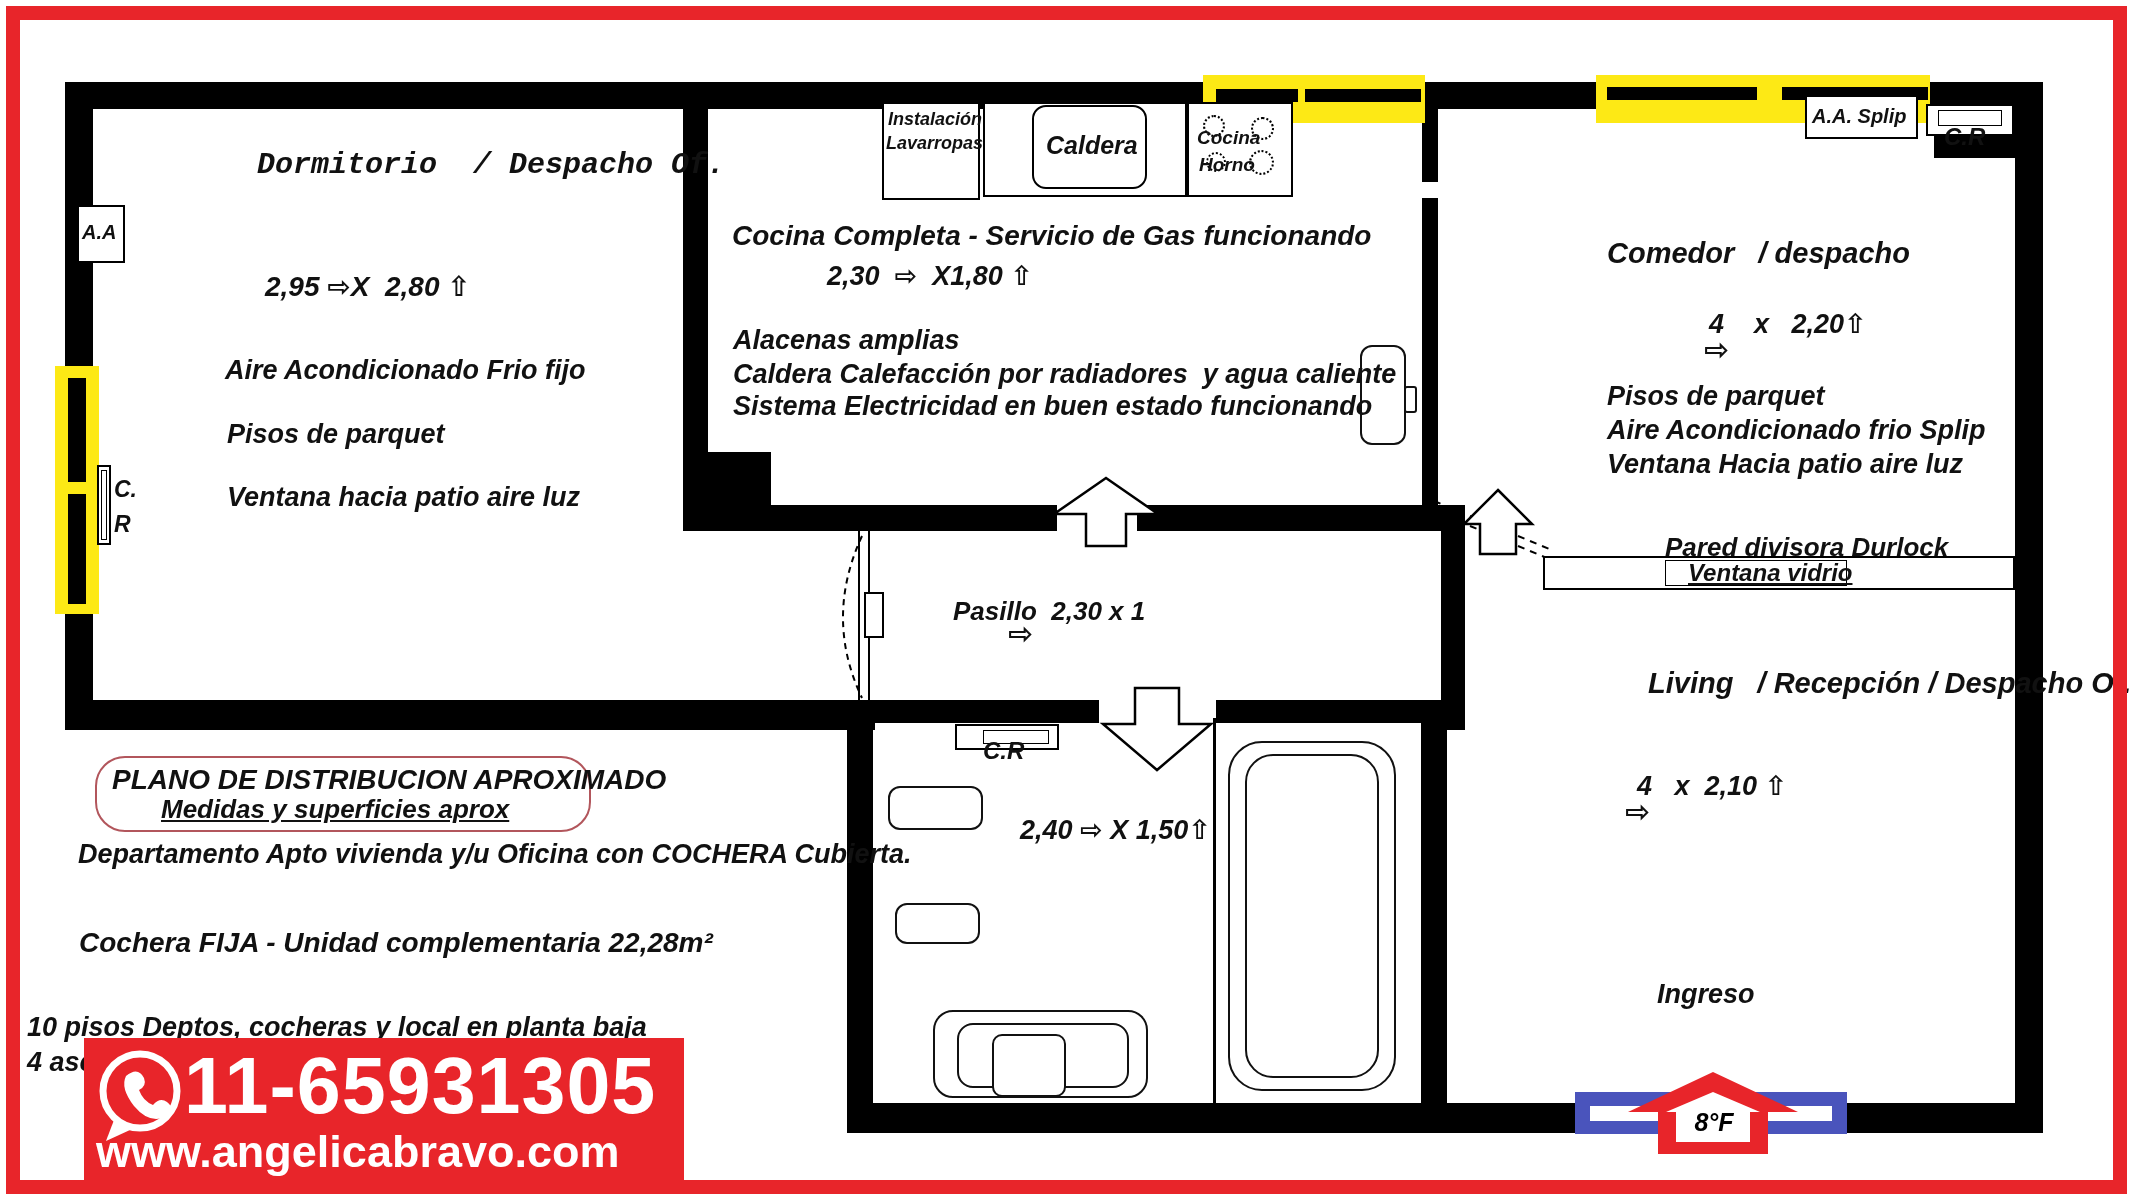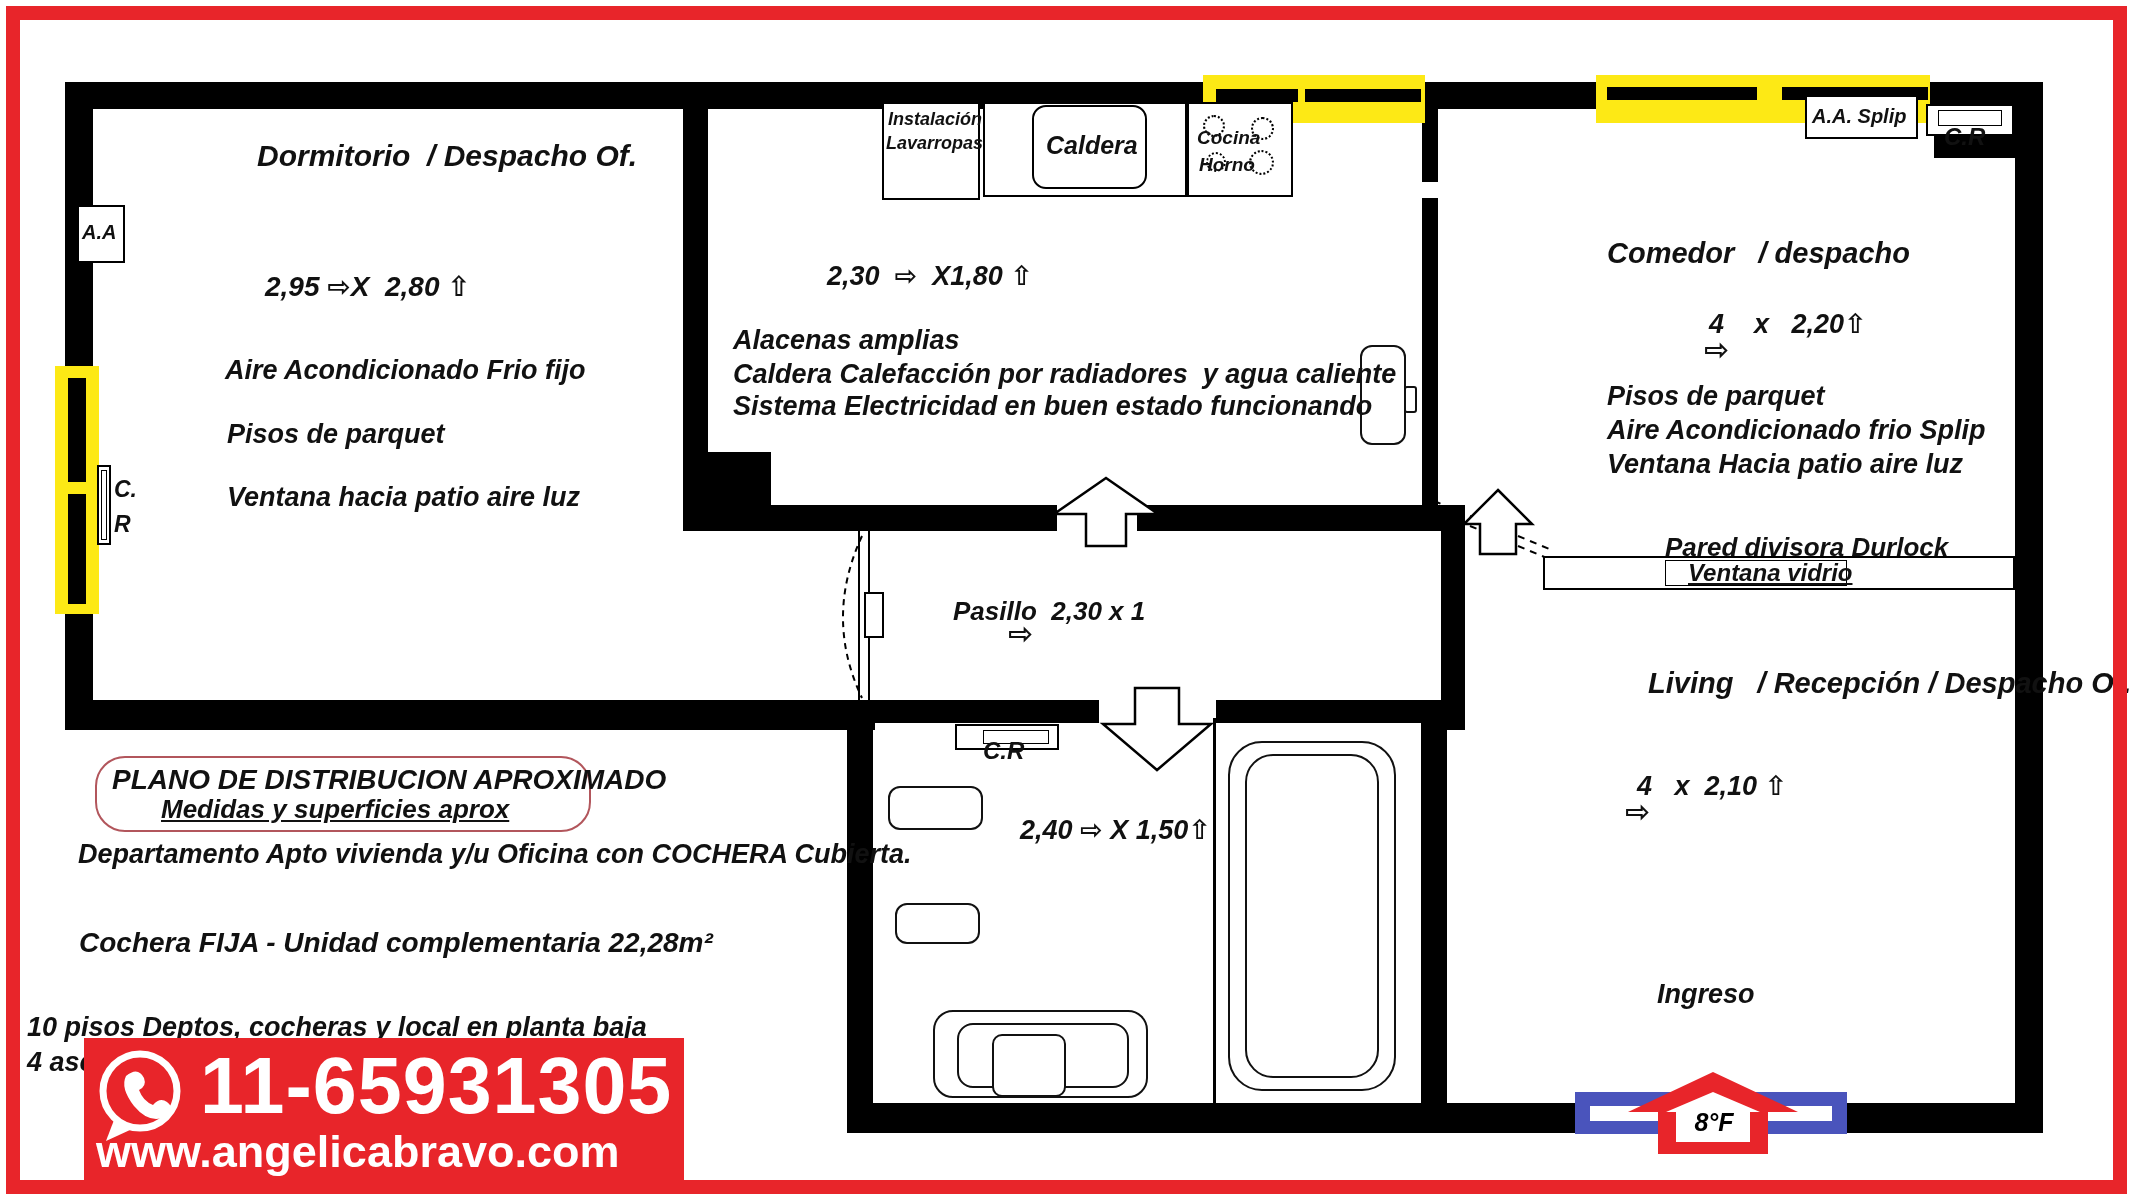--- a/index.html
+++ b/index.html
@@ -15,21 +15,21 @@
   .circ{position:absolute;background:#fff;border:2px dotted #000;border-radius:50%;box-sizing:border-box;}
   .t{position:absolute;font-style:italic;white-space:pre;line-height:1.05;}
   .w6{font-weight:600;} .w7{font-weight:700;}
   .s18{font-size:18px;} .s19{font-size:19px;} .s20{font-size:20px;} .s23{font-size:23px;}
   .s24{font-size:24px;} .s25{font-size:25px;} .s26{font-size:26px;} .s27{font-size:27px;}
   .s28{font-size:28px;} .s29{font-size:29px;} .s30{font-size:30px;}
   .und{text-decoration:underline;}
   .svgabs{position:absolute;}
   .planoBox{position:absolute;left:95px;top:756px;width:492px;height:72px;border:2px solid #b2565c;border-radius:30px;background:transparent;}
   .banner{position:absolute;left:84px;top:1038px;width:600px;height:146px;background:#e8252a;}
-  .bphone{position:absolute;left:184px;top:1040px;font-size:79px;font-weight:700;color:#fff;white-space:nowrap;letter-spacing:1px;margin-left:16px;}
+  .bphone{position:absolute;left:184px;top:1040px;font-size:79px;font-weight:700;color:#fff;white-space:nowrap;letter-spacing:1px;}
   .burl{position:absolute;left:96px;top:1126px;font-size:45px;font-weight:700;color:#fff;white-space:nowrap;}
   .bluedoor{position:absolute;left:1575px;top:1092px;width:272px;height:42px;background:#4a54bc;}
   .doorslot{position:absolute;left:1590px;top:1106px;width:242px;height:15px;background:#fff;}
   .unitTxt{position:absolute;left:1678px;top:1108px;width:72px;text-align:center;font-size:25px;font-weight:700;font-style:italic;color:#000;}
 </style>
 </head>
 <body>
 
 <div id="stage">
 
@@ -65,21 +65,21 @@
   <div class="winY" style="left:1596px;top:75px;width:334px;height:48px;"></div>
   <div class="dash" style="left:1607px;top:87px;width:150px;height:13px;"></div>
   <div class="dash" style="left:1782px;top:87px;width:146px;height:13px;"></div>
 
   <div class="obox" style="left:77px;top:205px;width:48px;height:58px;"></div>
   <div class="t s20 w6" style="left:82px;top:222px;">A.A</div>
   <div class="obox" style="left:97px;top:465px;width:14px;height:80px;"></div>
   <div class="obox1" style="left:101px;top:470px;width:6px;height:70px;"></div>
   <div class="t s23 w6" style="left:114px;top:477px;">C.</div>
   <div class="t s23 w6" style="left:114px;top:512px;">R</div>
-  <div class="t s30 w7" style="left:257px;top:140px;">Dormitorio  / Despacho Of.</div>
+  <div class="t s30 w7" style="left:257px;top:150px;font-family:Liberation Mono, monospace;">Dormitorio  / Despacho Of.</div>
   <div class="t s28 w7" style="left:265px;top:272px;">2,95 ⇨X  2,80 ⇧</div>
   <div class="t s27 w6" style="left:225px;top:356px;">Aire Acondicionado Frio fijo</div>
   <div class="t s27 w6" style="left:227px;top:420px;">Pisos de parquet</div>
   <div class="t s27 w6" style="left:227px;top:483px;">Ventana hacia patio aire luz</div>
 
   <div class="obox" style="left:882px;top:102px;width:98px;height:98px;"></div>
   <div class="t s18 w6" style="left:888px;top:110px;">Instalación</div>
   <div class="t s18 w6" style="left:886px;top:134px;">Lavarropas</div>
   <div class="obox" style="left:983px;top:102px;width:204px;height:95px;"></div>
   <div class="obox" style="left:1032px;top:105px;width:115px;height:84px;border-radius:14px;"></div>
@@ -87,20 +87,21 @@
   <div class="obox" style="left:1187px;top:102px;width:106px;height:95px;"></div>
   <div class="circ" style="left:1203px;top:115px;width:22px;height:22px;"></div>
   <div class="circ" style="left:1251px;top:117px;width:23px;height:23px;"></div>
   <div class="circ" style="left:1206px;top:152px;width:20px;height:20px;"></div>
   <div class="circ" style="left:1249px;top:150px;width:25px;height:25px;"></div>
   <div class="t s19 w6" style="left:1197px;top:128px;">Cocina</div>
   <div class="t s19 w6" style="left:1199px;top:155px;">Horno</div>
   <div class="fix" style="left:1360px;top:345px;width:46px;height:100px;border-radius:12px;"></div>
   <div class="fix" style="left:1404px;top:386px;width:13px;height:27px;border-radius:3px;"></div>
 
+  <div class="t s28 w7" style="left:732px;top:221px;">Cocina Completa - Servicio de Gas funcionando</div>
   <div class="t s27 w7" style="left:827px;top:262px;">2,30  ⇨  X1,80 ⇧</div>
   <div class="t s27 w6" style="left:733px;top:326px;">Alacenas amplias</div>
   <div class="t s27 w6" style="left:733px;top:392px;">Sistema Electricidad en buen estado funcionando</div>
   <div class="t s27 w6" style="left:733px;top:360px;">Caldera Calefacción por radiadores  y agua caliente</div>
 
   <div class="t s26 w7" style="left:953px;top:598px;">Pasillo  2,30 x 1</div>
   <div class="t s30 w6" style="left:1008px;top:618px;">⇨</div>
   <div style="position:absolute;left:858px;top:530px;width:12px;height:172px;border-left:2px solid #000;border-right:2px solid #000;box-sizing:border-box;"></div>
   <div class="obox" style="left:864px;top:592px;width:20px;height:46px;"></div>
   <svg class="svgabs" style="left:818px;top:530px;" width="46" height="174">

